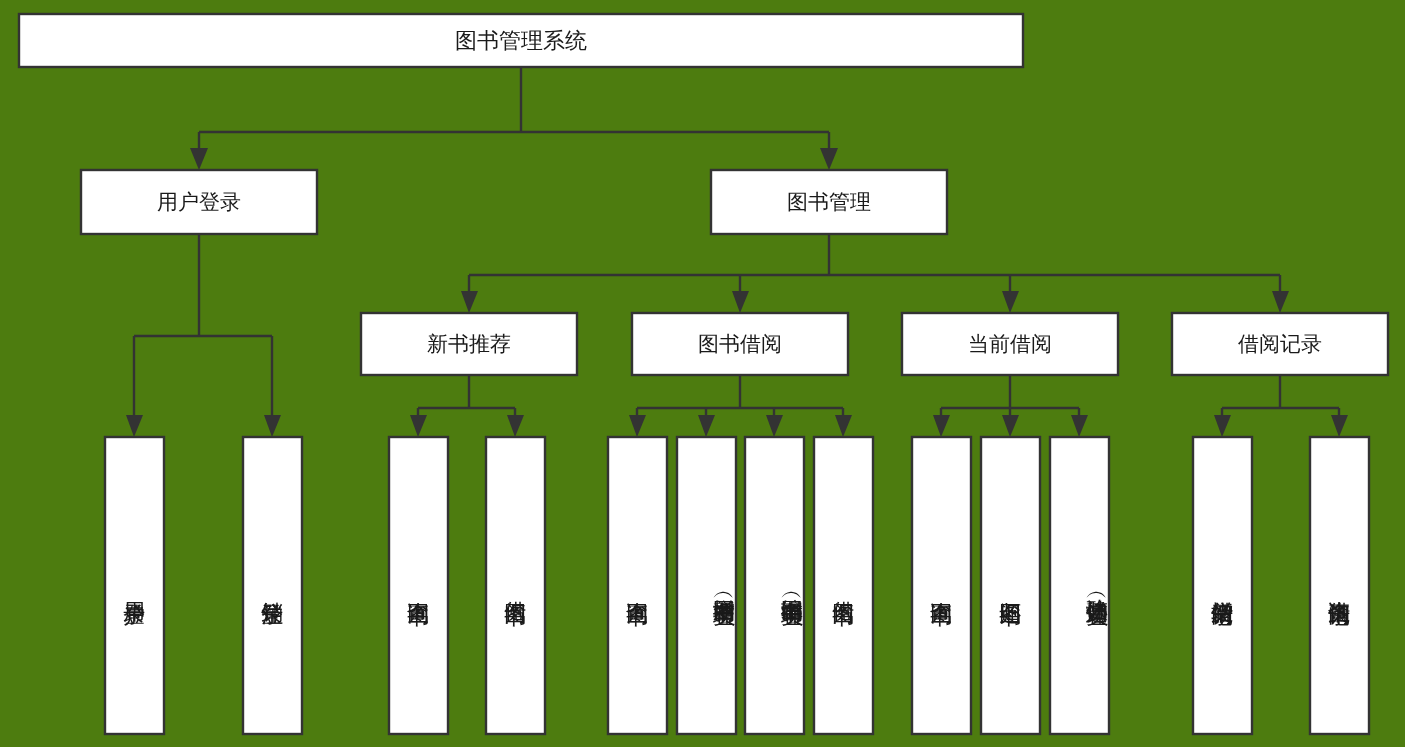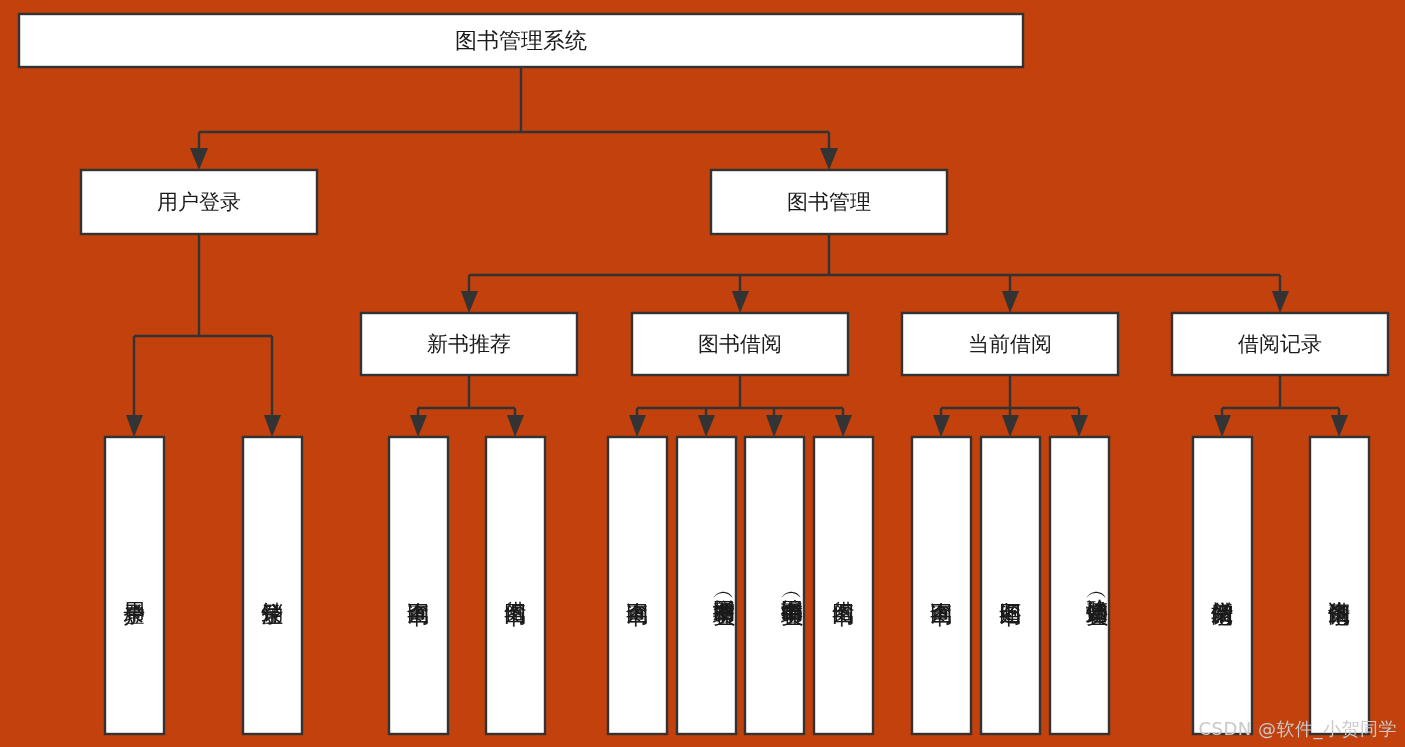--- a/index.html
+++ b/index.html
@@ -10,21 +10,21 @@
   body {
     width: 1405px;
     height: 747px;
     font-family: "DejaVu Sans", "Liberation Sans", sans-serif;
     overflow: hidden;
   }
   #diagram-root {
     position: relative;
     width: 1405px;
     height: 747px;
-    background: #c2410c;
+    background: #4d7c0f;
   }
   svg#flowchart {
     position: absolute;
     left: 0;
     top: 0;
     width: 1405px;
     height: 747px;
     display: block;
   }
   .node-rect {
@@ -205,14 +205,13 @@
   <div class="leaf-label" style="left:608px;  top:437px; width:59px; height:297px;">查询图书</div>
   <div class="leaf-label" style="left:677px;  top:437px; width:59px; height:297px; align-items:flex-start;">新增图书（管理员）</div>
   <div class="leaf-label" style="left:745px;  top:437px; width:59px; height:297px; align-items:flex-start;">编辑图书（管理员）</div>
   <div class="leaf-label" style="left:814px;  top:437px; width:59px; height:297px;">借阅图书</div>
   <div class="leaf-label" style="left:912px;  top:437px; width:59px; height:297px;">查询图书</div>
   <div class="leaf-label" style="left:981px;  top:437px; width:59px; height:297px;">归还图书</div>
   <div class="leaf-label" style="left:1050px; top:437px; width:59px; height:297px; align-items:flex-start;">确认归还（管理员）</div>
   <div class="leaf-label" style="left:1193px; top:437px; width:59px; height:297px;">新增借阅记录</div>
   <div class="leaf-label" style="left:1310px; top:437px; width:59px; height:297px;">查询借阅记录</div>
 
-  <div id="watermark">CSDN @软件_小贺同学</div>
 </div>
 
 </body></html>

